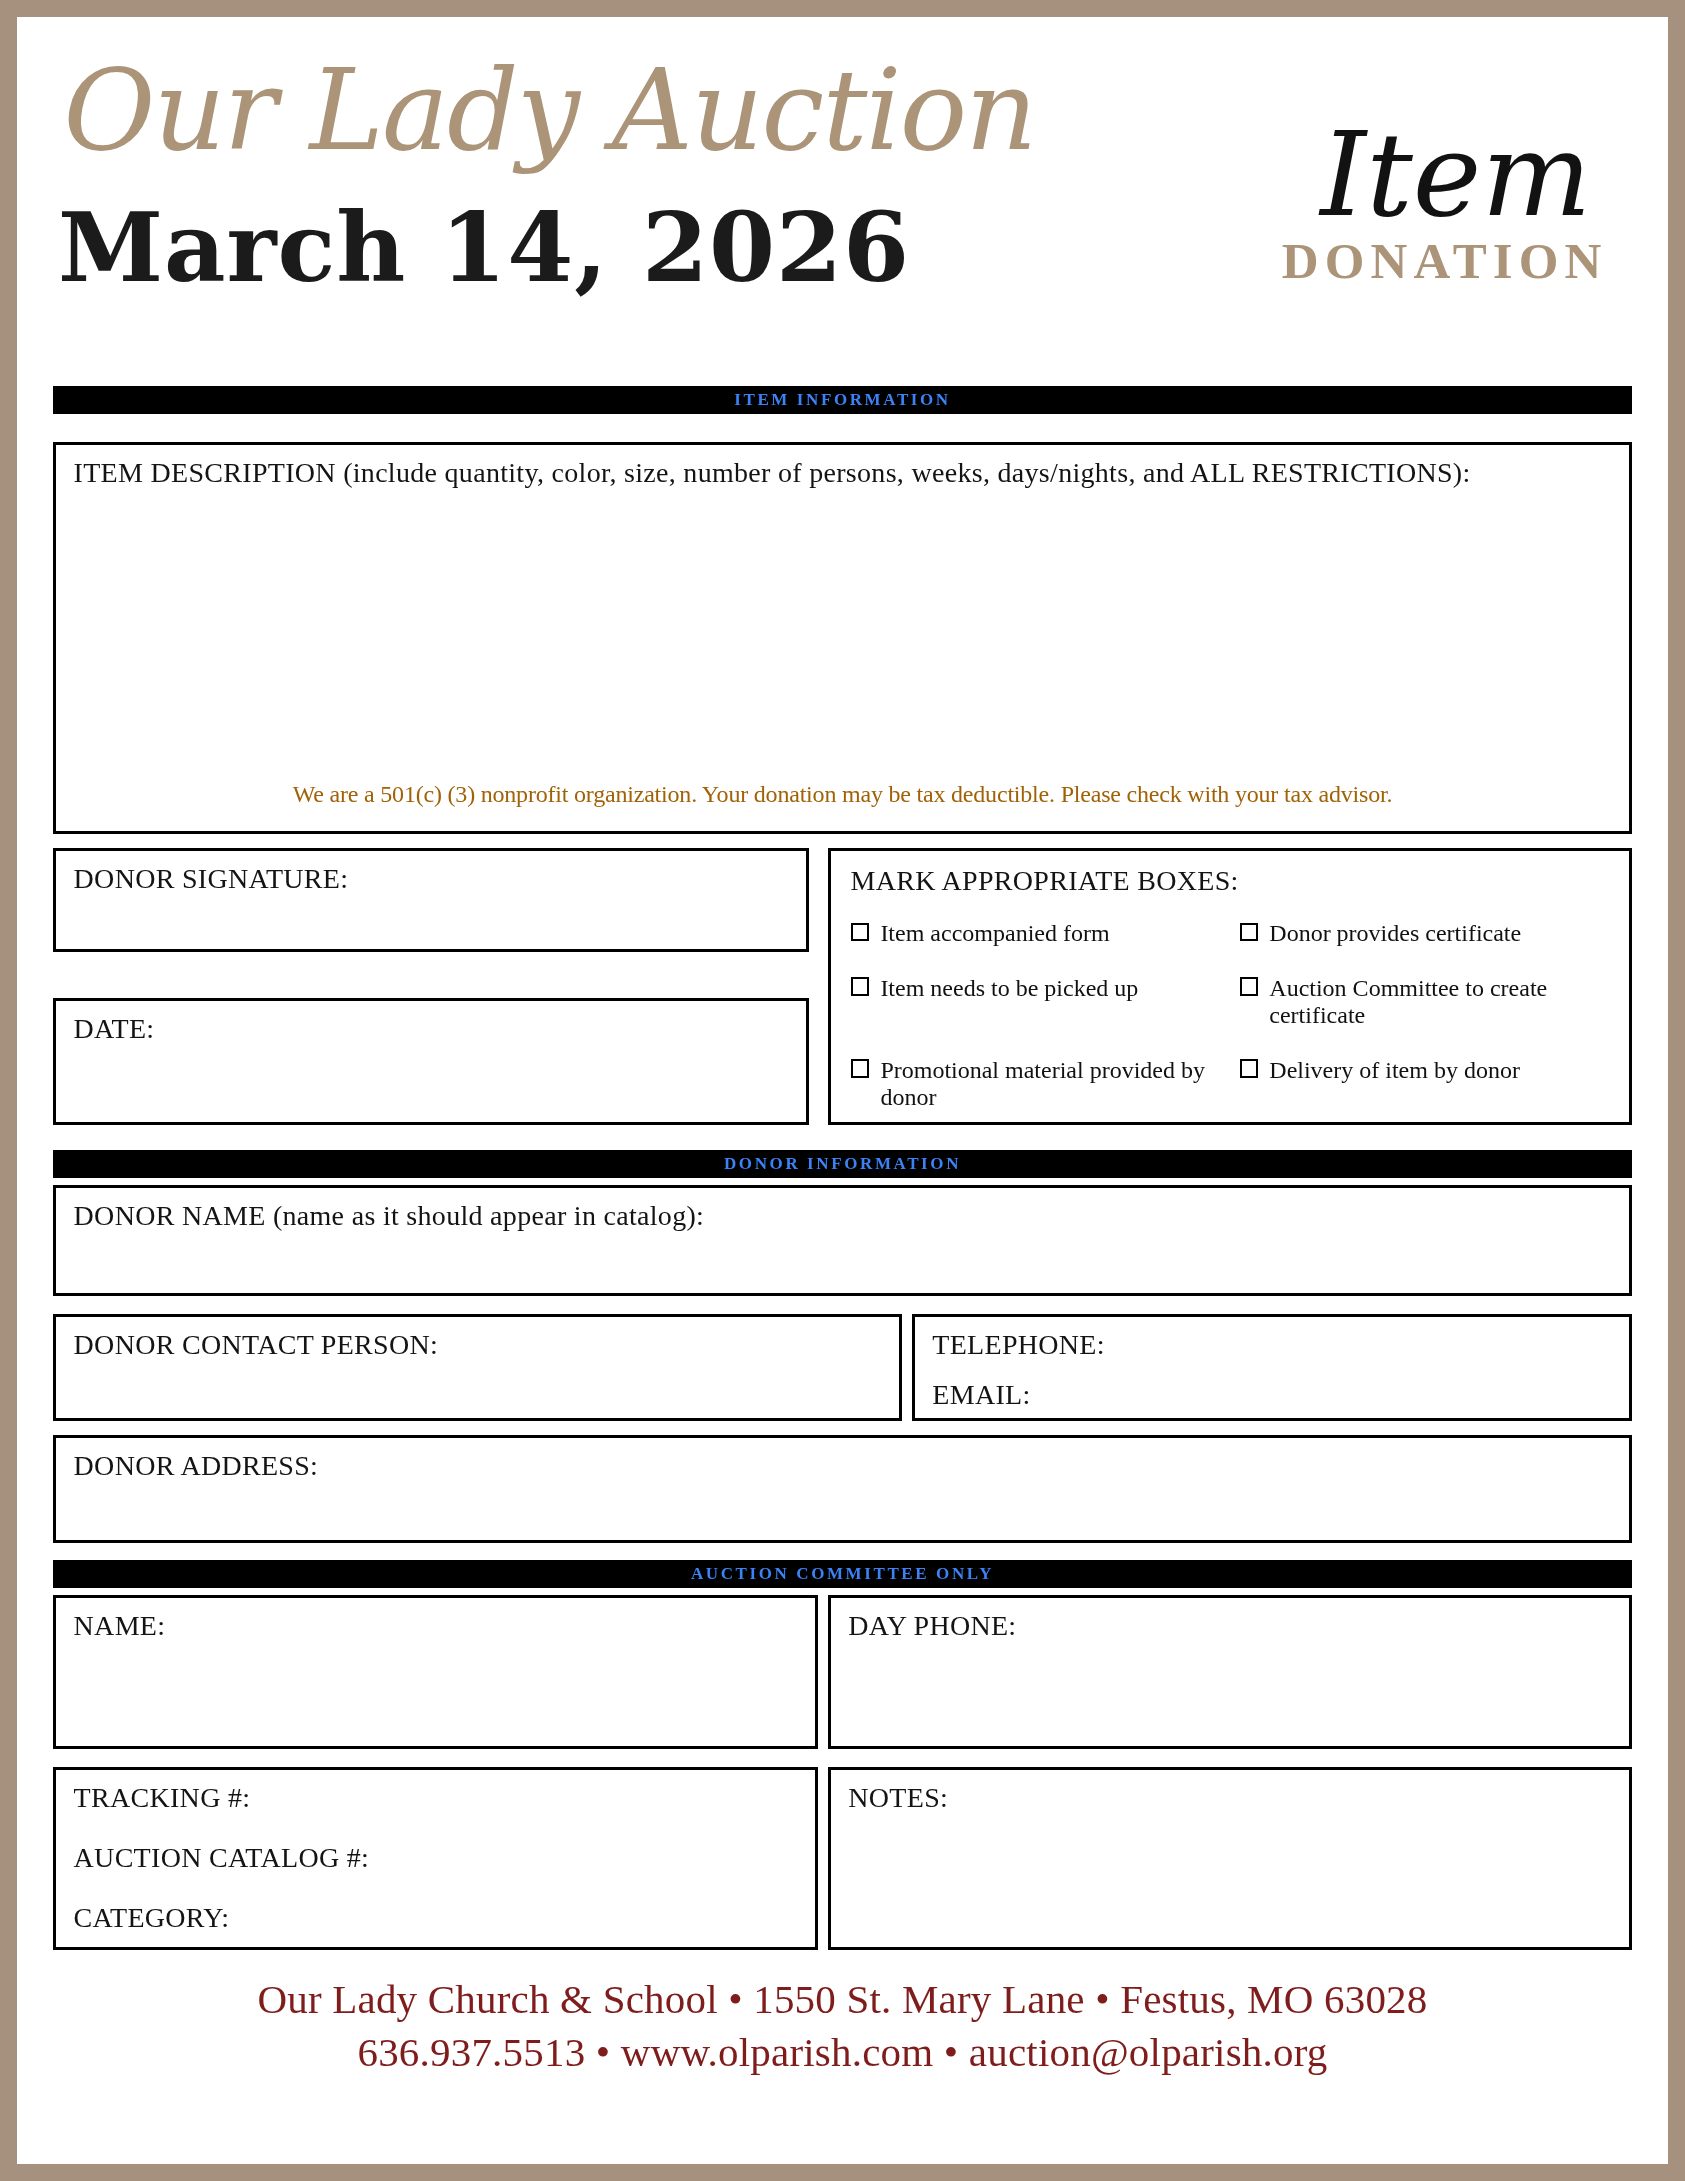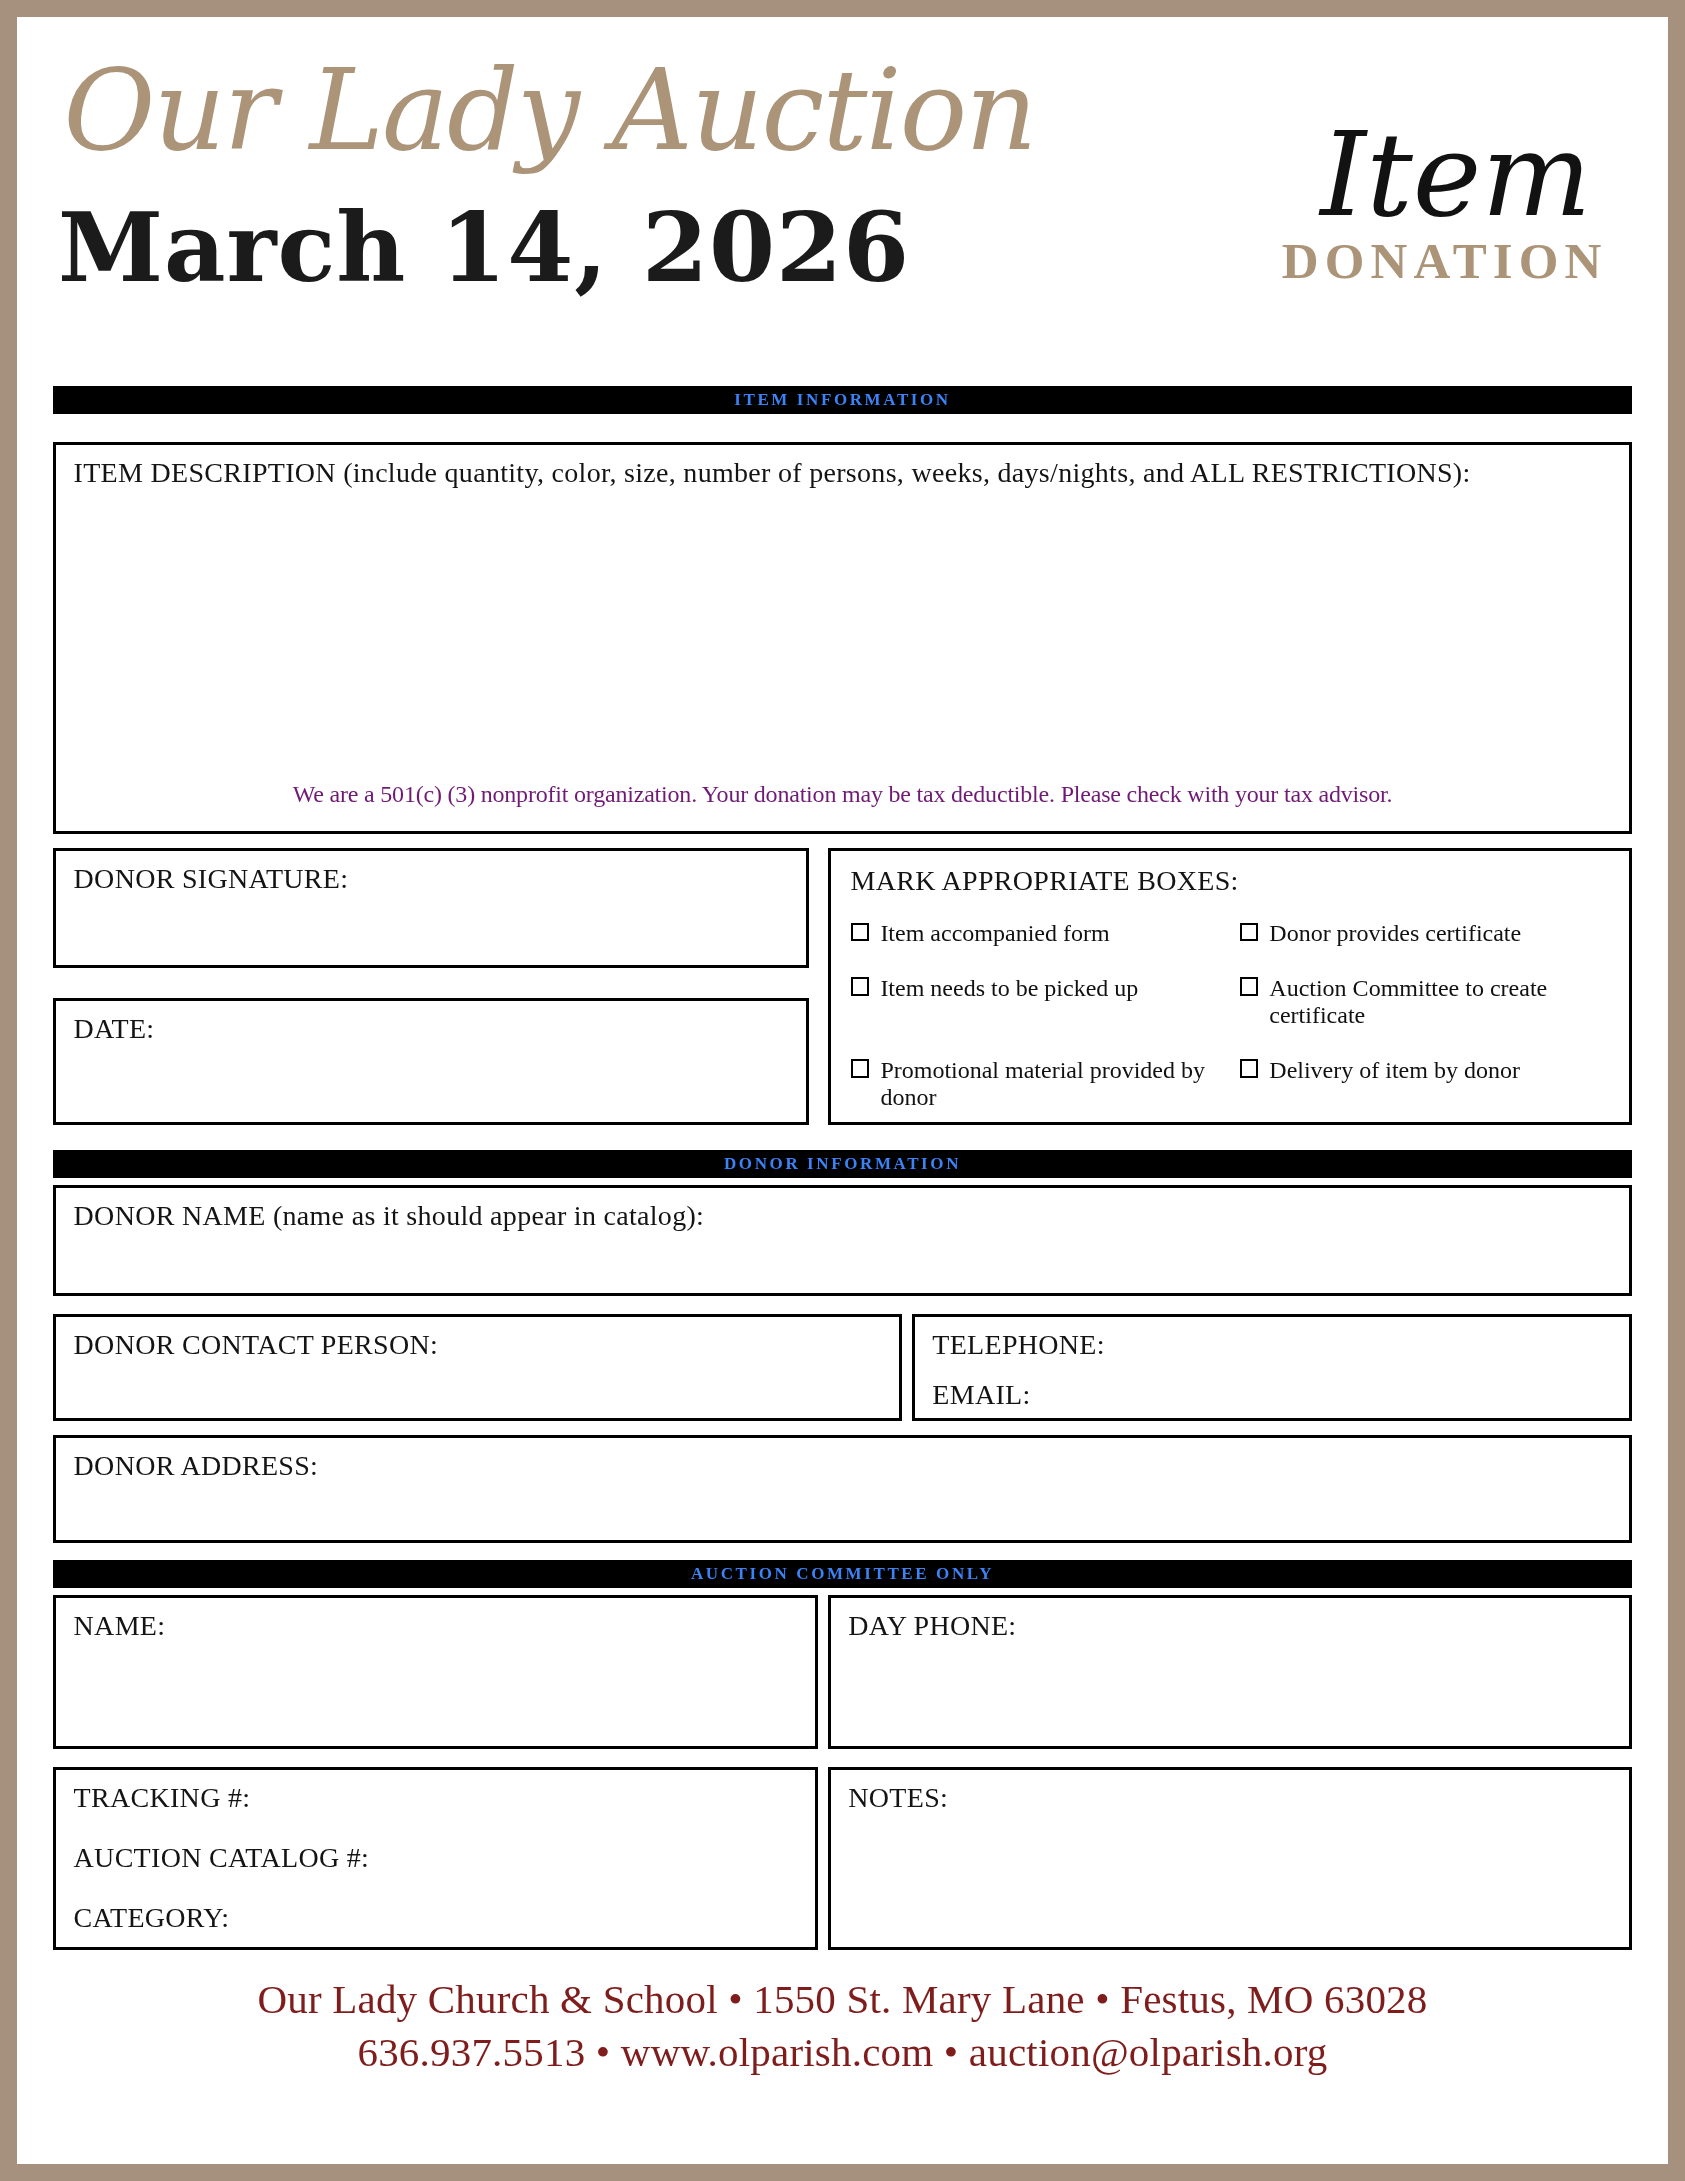--- a/index.html
+++ b/index.html
@@ -57,26 +57,26 @@
   .mt28 { margin-top:24.6px; }
   .mt32 { margin-top:28px; }
 
   .h-row1 { height:125px; }
   .w-left1 { width:765px; flex:none; }
   .flex1 { flex:1; }
 
   .desc-box { height:392px; position:relative; }
   .desc-note {
     position:absolute; left:0; right:0; bottom:23px;
-    text-align:center; font-size:24px; letter-spacing:-0.2px; color:#701a75;
+    text-align:center; font-size:24px; letter-spacing:-0.2px; color:#a16207;
   }
 
   .sig-section { display:flex; gap:19.3px; height:277px; }
   .sig-col { width:756px; flex:none; display:flex; flex-direction:column; justify-content:space-between; }
-  .sig-box { height:120px; }
+  .sig-box { height:104px; }
   .date-box { height:127px; }
   .mark-box { flex:1; padding:14px 19.3px; }
 
   .check-grid { display:grid; grid-template-columns:1fr 1.02fr; column-gap:26px; row-gap:27px; margin-top:23px; }
   .check-item { display:flex; align-items:flex-start; font-size:24px; line-height:1.15; }
   .checkbox {
     width:18.4px; height:18.4px; border:2.6px solid #000; background:#fff;
     flex:none; margin-right:11.4px; margin-top:2.6px; display:inline-block;
   }
 

